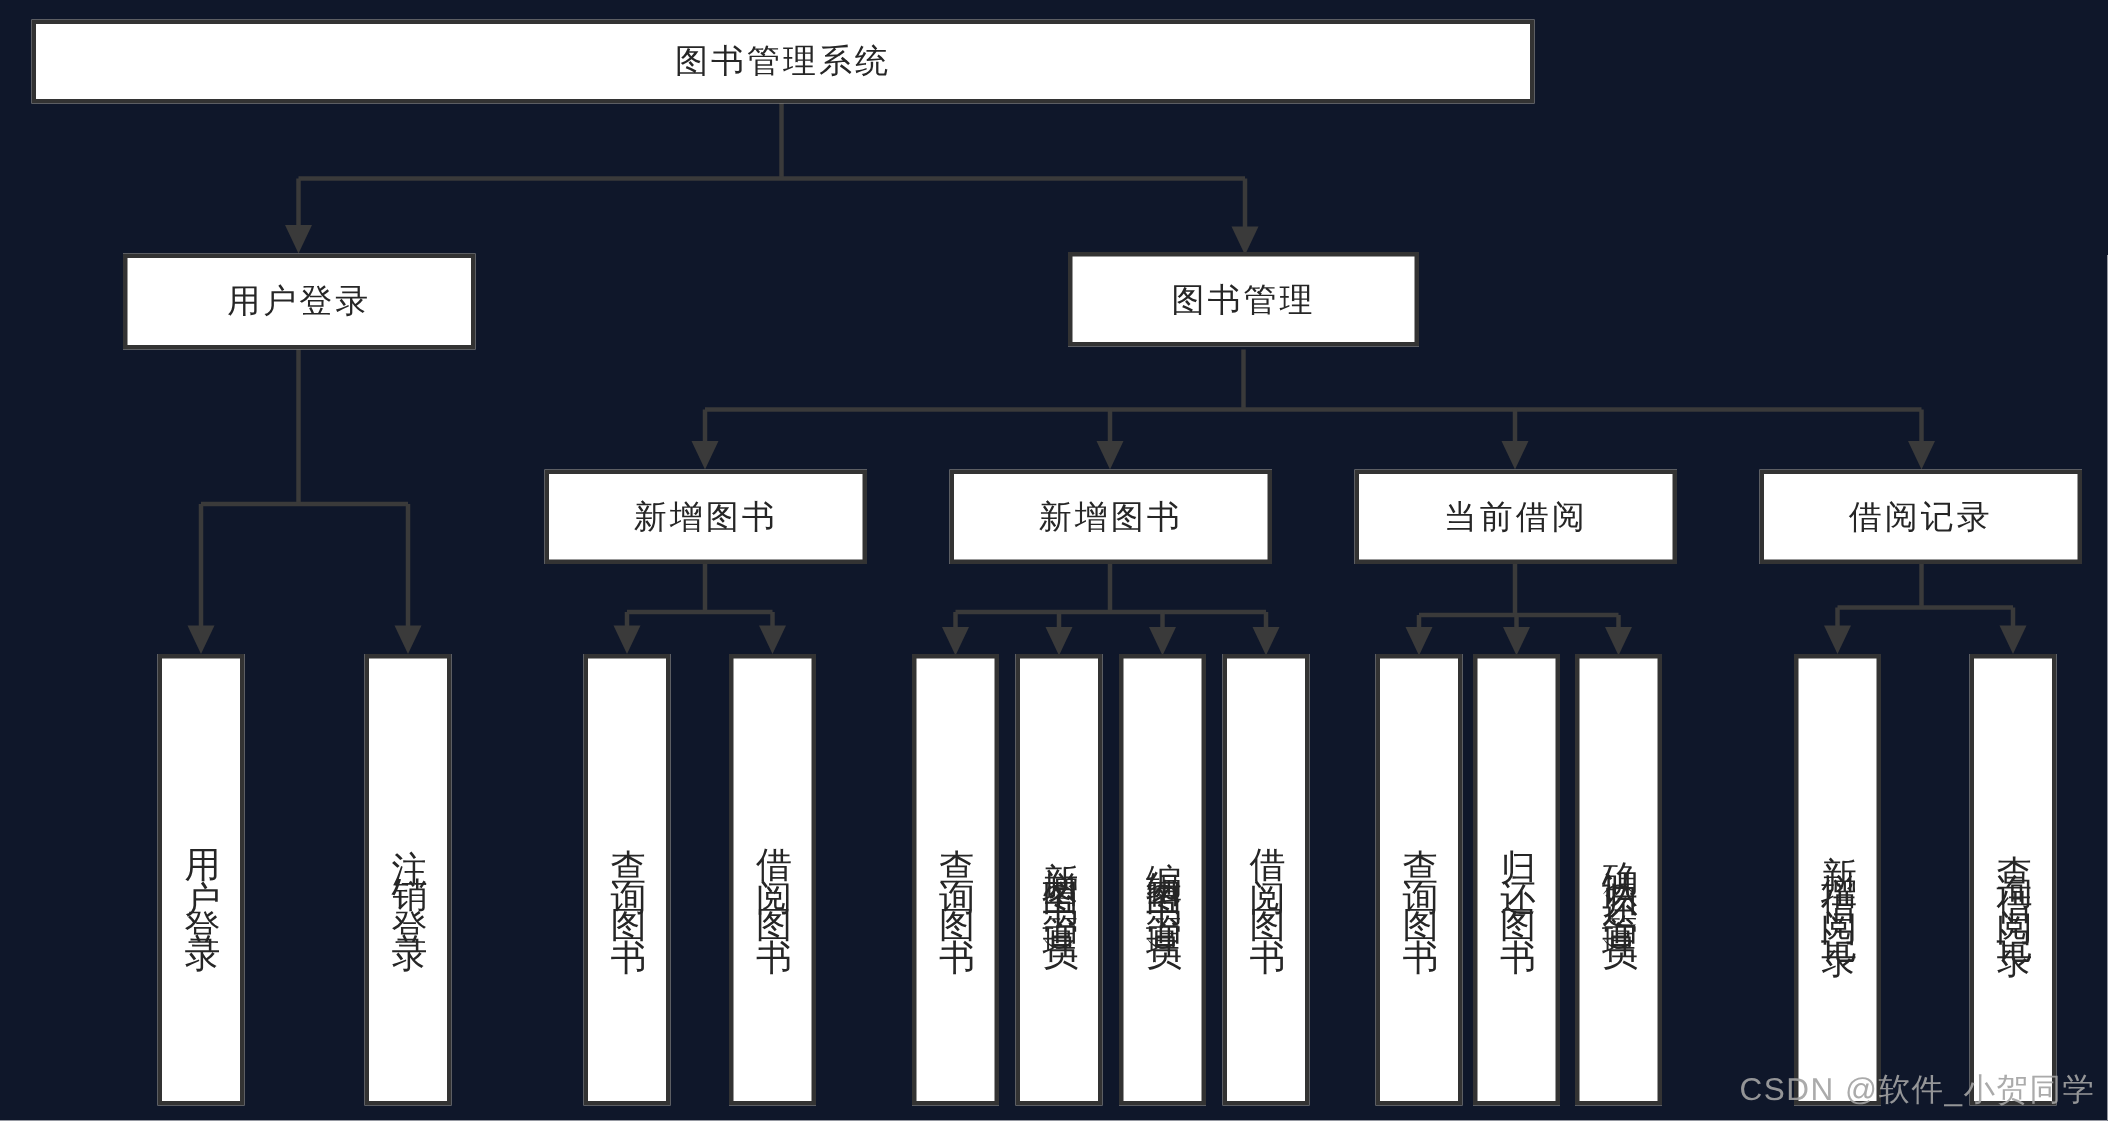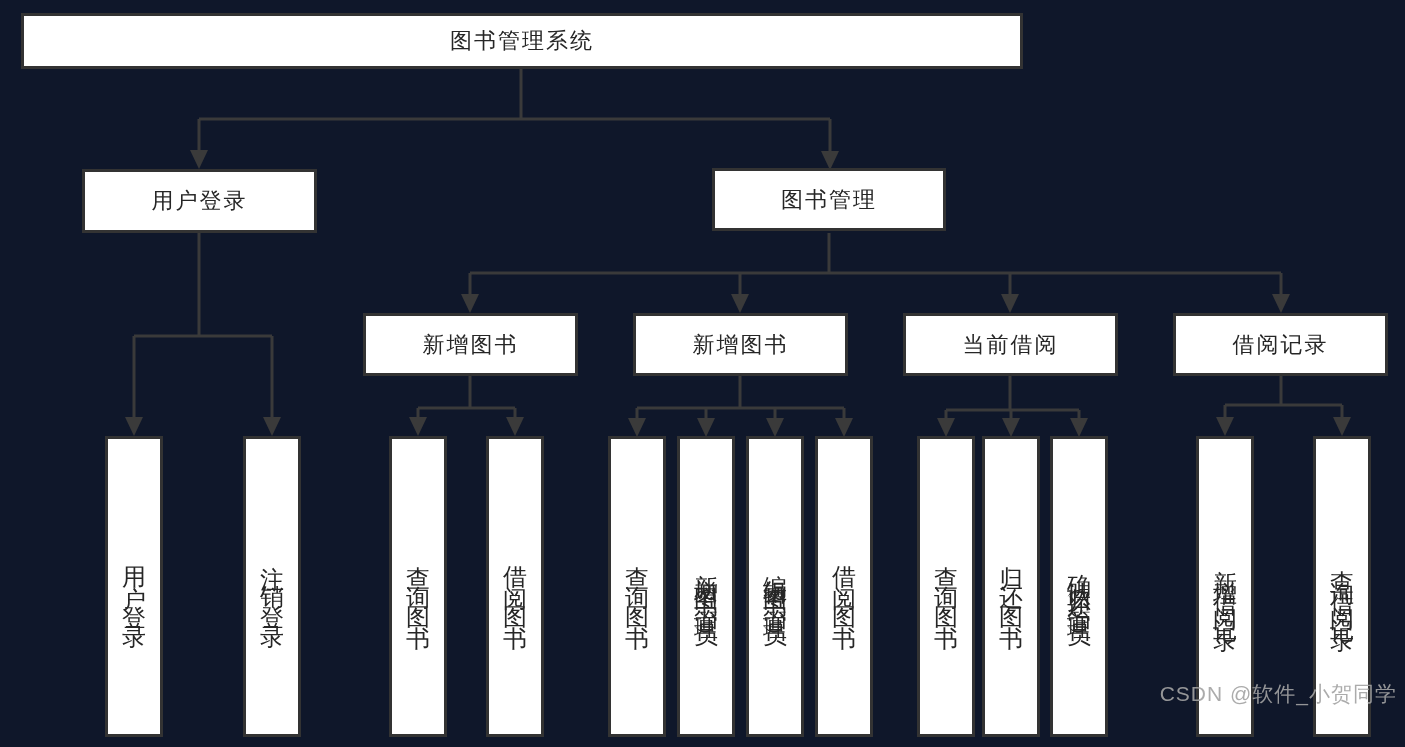--- a/index.html
+++ b/index.html
@@ -27,21 +27,21 @@
   .vlabel {
     writing-mode:vertical-rl;
     text-orientation:mixed;
     line-height:1;
   }
   .sp20 { letter-spacing:20px; }
   .sp12 { letter-spacing:12px; }
   .sp7  { letter-spacing:7px; }
   .watermark {
     position:absolute;
-    right:8px; top:680px;
+    right:8px; top:712px;
     font-size:21px;
     color:#a3a3a3;
     letter-spacing:1px;
     z-index:5;
     opacity:0.9;
   }
   line { stroke:#3a3a3a; stroke-width:3; }
   polygon { fill:#3a3a3a; }
 </style>
 </head>

